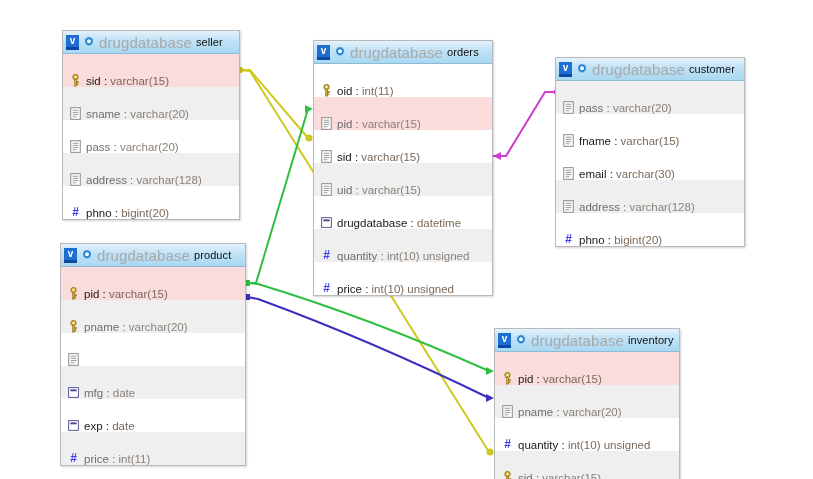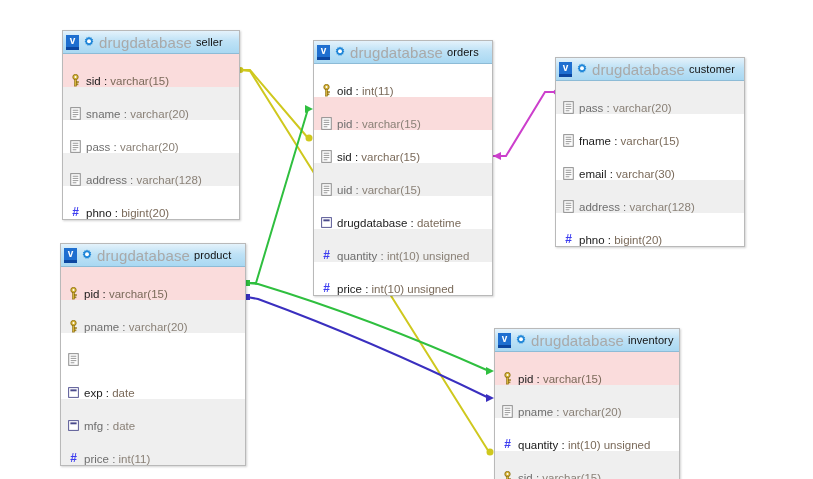--- a/index.html
+++ b/index.html
@@ -333,33 +333,33 @@
       </div>
       <div class="field-row plain">
         <svg class="f-ico" viewBox="0 0 10 12">
           <rect x="0.6" y="0.6" width="8.8" height="10.8" fill="#fdfdfd" stroke="#8b8b8b" stroke-width="0.9"></rect>
           <line x1="2.4" y1="3" x2="7.6" y2="3" stroke="#8b8b8b" stroke-width="0.8"></line>
           <line x1="2.4" y1="5" x2="7.6" y2="5" stroke="#8b8b8b" stroke-width="0.8"></line>
           <line x1="2.4" y1="7" x2="7.6" y2="7" stroke="#8b8b8b" stroke-width="0.8"></line>
           <line x1="2.4" y1="9" x2="5.8" y2="9" stroke="#8b8b8b" stroke-width="0.8"></line>
         </svg>
       </div>
-      <div class="field-row plain">
+      <div class="field-row alt muted">
         <svg class="f-ico" viewBox="0 0 12 12">
           <rect x="0.7" y="0.7" width="10.6" height="10.6" fill="#ffffff" stroke="#4a4a8c" stroke-width="1"></rect>
           <rect x="2.6" y="2.6" width="6.8" height="2.1" fill="#4a4a8c"></rect>
         </svg>
-        <span class="f-text"><span>exp</span><span> : </span><span class="ftype">date</span></span>
-      </div>
-      <div class="field-row alt muted">
+        <span class="f-text"><span>mfg</span><span> : </span><span class="ftype">date</span></span>
+      </div>
+      <div class="field-row plain">
         <svg class="f-ico" viewBox="0 0 12 12">
           <rect x="0.7" y="0.7" width="10.6" height="10.6" fill="#ffffff" stroke="#4a4a8c" stroke-width="1"></rect>
           <rect x="2.6" y="2.6" width="6.8" height="2.1" fill="#4a4a8c"></rect>
         </svg>
-        <span class="f-text"><span>mfg</span><span> : </span><span class="ftype">date</span></span>
+        <span class="f-text"><span>exp</span><span> : </span><span class="ftype">date</span></span>
       </div>
       <div class="field-row alt muted">
         <span class="hashsym">#</span>
         <span class="f-text"><span>price</span><span> : </span><span class="ftype">int(11)</span></span>
       </div>
     </div>
     <div class="table-box" style="left: 494px; top: 328px; width: 186px;">
       <div class="tbl-header">
         <span class="vicon">v</span>
         <svg class="gear-ico" viewBox="0 0 16 16">

